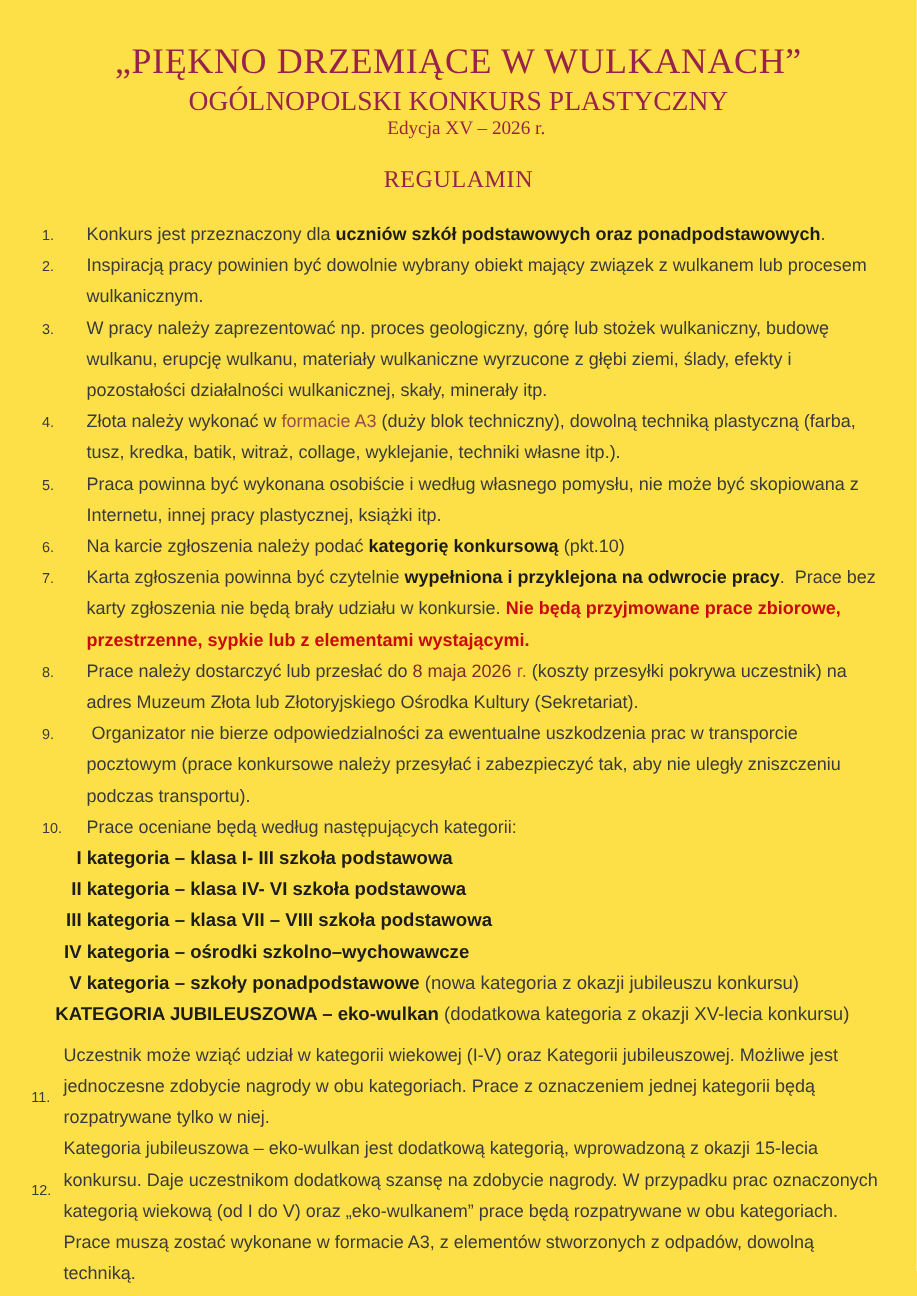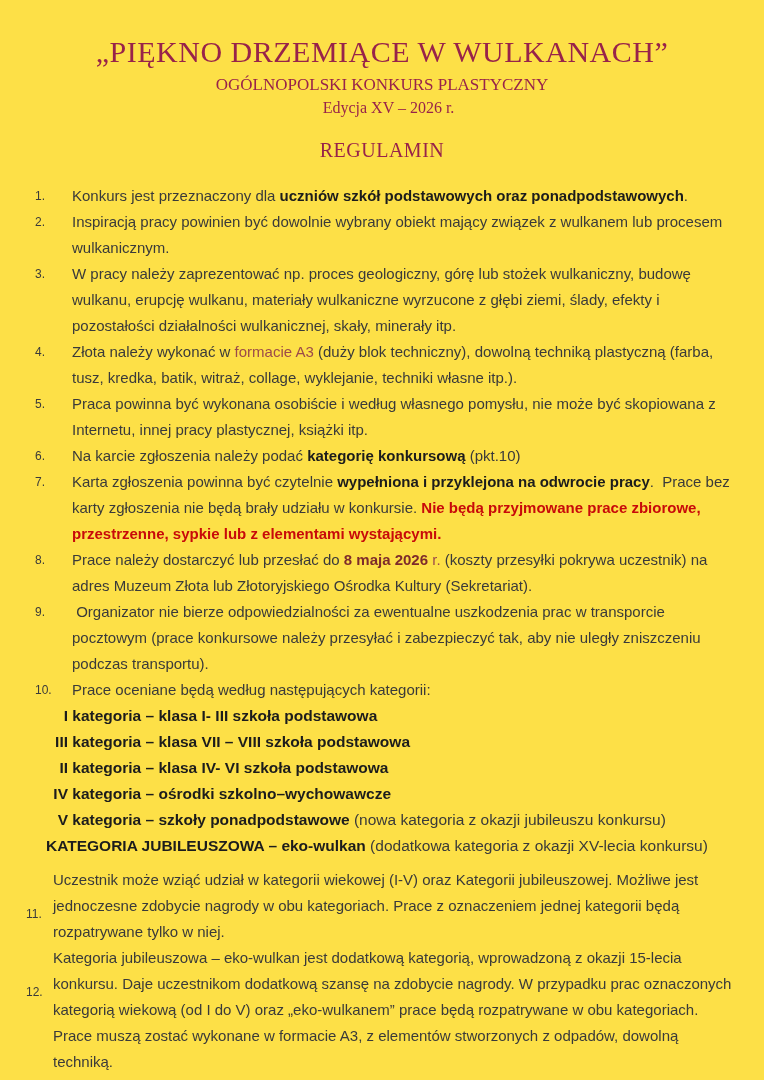--- a/index.html
+++ b/index.html
@@ -20,21 +20,21 @@
     color:var(--ink);
   }
   
   .doc-header{
     text-align:center;
     padding-top:34px;
     font-family:"Liberation Serif",serif;
     color:var(--maroon);
   }
   .doc-title{font-size:30px;line-height:36px;letter-spacing:.5px;}
-  .doc-subtitle{font-size:17px;line-height:21px;margin-top:4px;}
+  .doc-subtitle{font-size:23px;line-height:21px;margin-top:4px;}
   .doc-edition{font-size:16px;line-height:20px;margin-top:3px;margin-left:13px;}
   .doc-heading{font-size:20px;line-height:24px;margin-top:20px;letter-spacing:.5px;}
   
   .rules{margin-top:21px;}
   .rule-wrap{margin:0;}
   .rule-wrap.gap-before{margin-top:8px;}
   .rule-row{
     display:flex;
     padding-left:35px;
     font-size:15px;
@@ -46,21 +46,21 @@
     color:var(--ink);
   }
   .rule-row .rule-body{width:672px;}
   .rule-row.narrow{padding-left:26px;}
   .rule-row.narrow .rule-num{width:27px;margin-top:34px;}
   .rule-row.narrow .rule-body{width:688px;}
   
   .sg-n{color:var(--ink);}
   .sg-b{font-weight:700;color:var(--ink-strong);}
   .sg-rb{font-weight:700;color:var(--bright-red);}
-  .sg-mb{font-weight:700;color:var(--date-maroon);}
+  .sg-mb{font-weight:400;color:var(--date-maroon);}
   .sg-rm{color:var(--muted-red);}
   
   .cat-list{padding-left:46px;}
   .cat-line{font-size:15.5px;line-height:26px;}
   .cat-roman{
     display:inline-block;width:22px;text-align:right;
     font-weight:700;color:var(--ink-strong);
   }
 </style>
 </head>
@@ -128,22 +128,22 @@
           <div class="rule-body"><span class="sg-n">&nbsp;Organizator nie bierze odpowiedzialności za ewentualne uszkodzenia prac w transporcie pocztowym (prace konkursowe należy przesyłać i zabezpieczyć tak, aby nie uległy zniszczeniu podczas transportu).</span></div>
         </div>
       </div>
       <div class="rule-wrap">
         <div class="rule-row">
           <span class="rule-num">10.</span>
           <div class="rule-body"><span class="sg-n">Prace oceniane będą według następujących kategorii:</span></div>
         </div>
         <div class="cat-list">
           <div class="cat-line"><span class="cat-roman">I</span><span class="sg-b"> kategoria – klasa I- III szkoła podstawowa</span></div>
+          <div class="cat-line"><span class="cat-roman">II</span><span class="sg-b"> kategoria – klasa IV- VI szkoła podstawowa</span></div>
           <div class="cat-line"><span class="cat-roman">III</span><span class="sg-b"> kategoria – klasa VII – VIII szkoła podstawowa</span></div>
-          <div class="cat-line"><span class="cat-roman">II</span><span class="sg-b"> kategoria – klasa IV- VI szkoła podstawowa</span></div>
           <div class="cat-line"><span class="cat-roman">IV</span><span class="sg-b"> kategoria – ośrodki szkolno–wychowawcze</span></div>
           <div class="cat-line"><span class="cat-roman">V</span><span class="sg-b"> kategoria – szkoły ponadpodstawowe</span><span class="sg-n"> (nowa kategoria z okazji jubileuszu konkursu)</span></div>
           <div class="cat-line"><span class="sg-b">KATEGORIA JUBILEUSZOWA – eko-wulkan</span><span class="sg-n"> (dodatkowa kategoria z okazji XV-lecia konkursu)</span></div>
         </div>
       </div>
       <div class="rule-wrap gap-before">
         <div class="rule-row narrow">
           <span class="rule-num">11.</span>
           <div class="rule-body"><span class="sg-n">Uczestnik może wziąć udział w kategorii wiekowej (I-V) oraz Kategorii jubileuszowej. Możliwe jest jednoczesne zdobycie nagrody w obu kategoriach. Prace z oznaczeniem jednej kategorii będą rozpatrywane tylko w niej.</span></div>
         </div>

